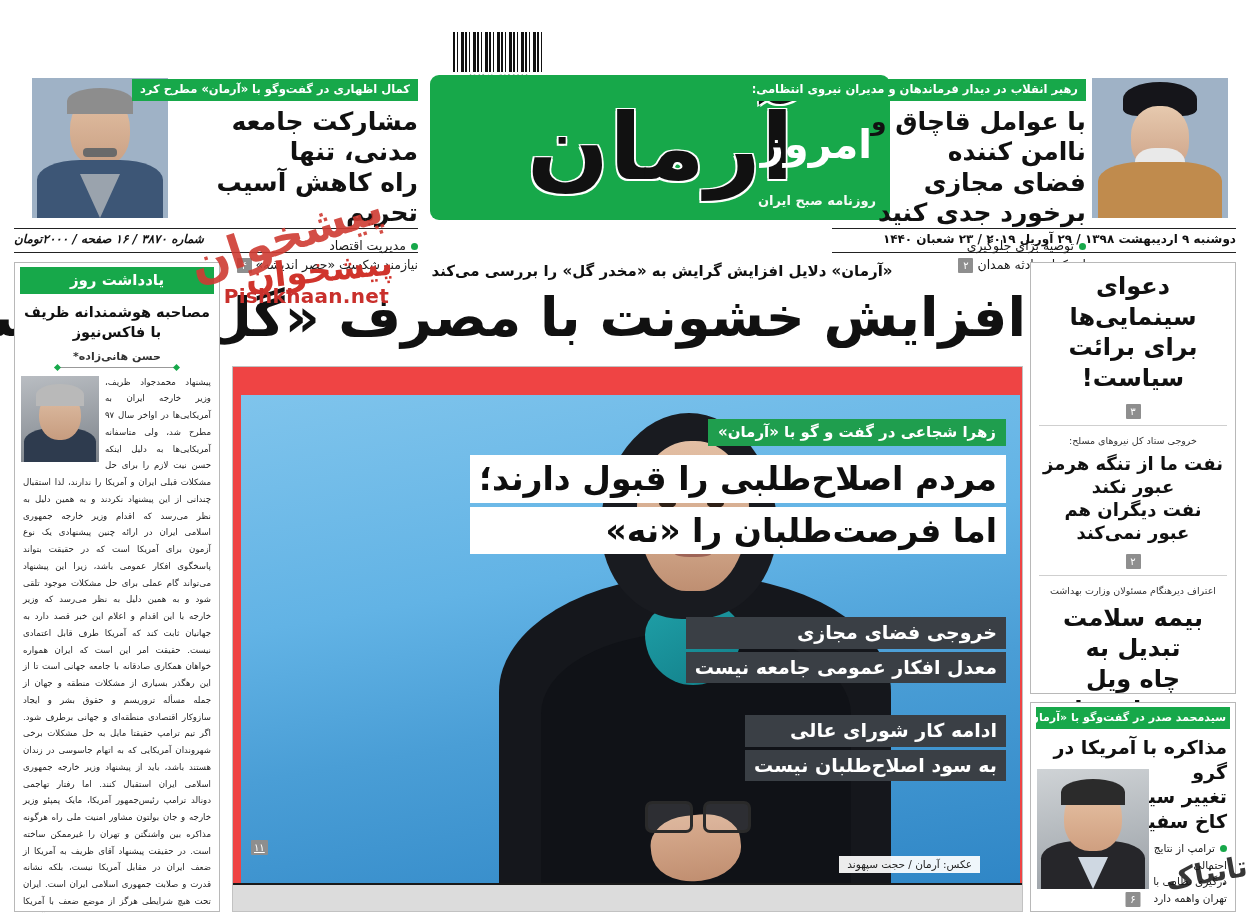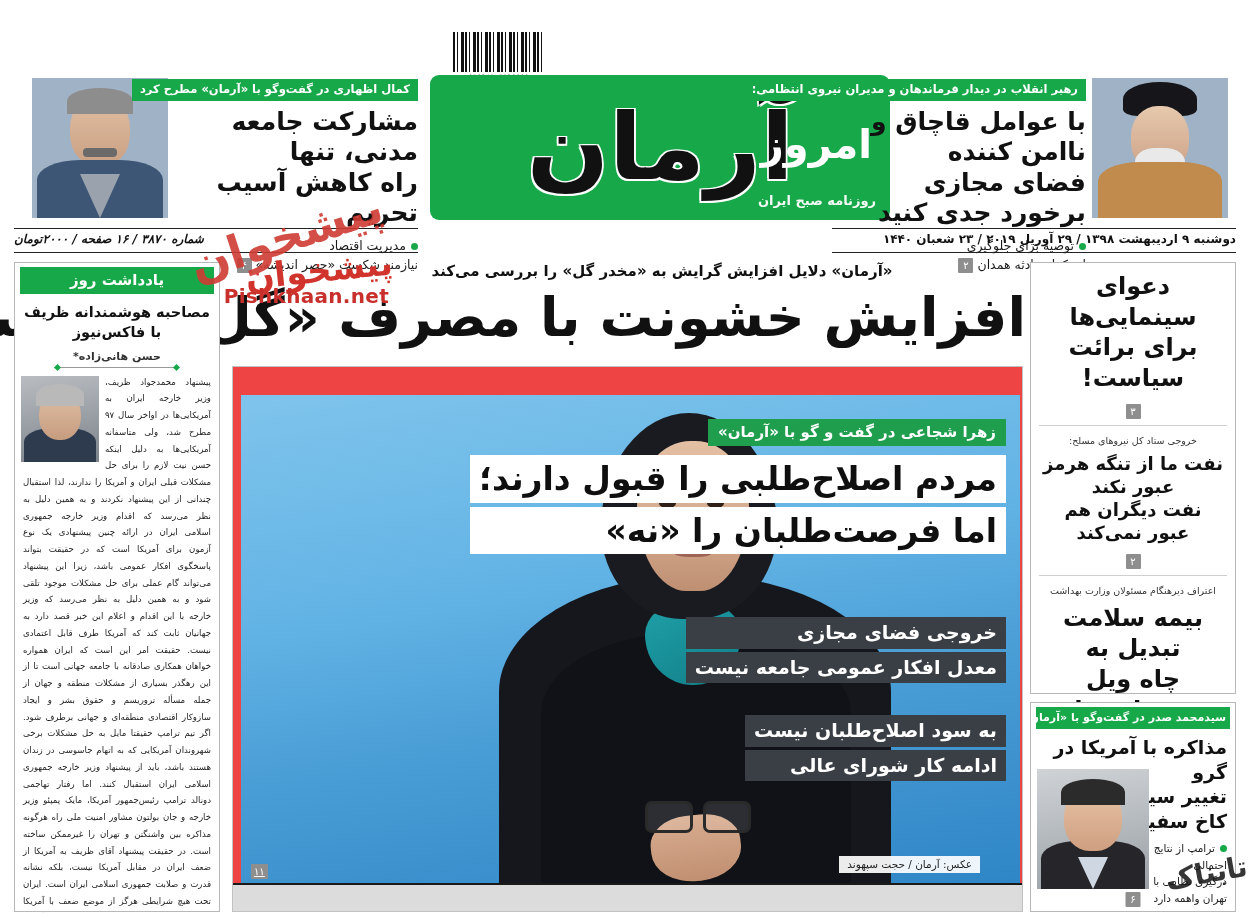--- a/index.html
+++ b/index.html
@@ -181,21 +181,21 @@
     padding:2px 9px; margin-bottom:4px; white-space:nowrap;
   }
   .ov-sec{ position:absolute; right:14px; text-align:right; }
   .ov-sec.one{ top:222px; } .ov-sec.two{ top:320px; }
   .ov-sec span{
     display:block; background:#3a3f45; color:#fff;
     font-size:19px; font-weight:bold; line-height:1.45;
     padding:2px 9px; margin-bottom:3px; white-space:nowrap;
   }
   .photo-badge{
-    position:absolute; left:10px; bottom:6px;text-decoration:underline;
+    position:absolute; left:10px; bottom:30px;text-decoration:underline;
   }
   .photo-credit{
     position:absolute; right:40px; bottom:12px;
     background:rgba(255,255,255,.92); color:#222;
     font-size:10.5px; padding:2px 8px 3px; white-space:nowrap;
   }
   .photo-strip{
     position:absolute; left:0; bottom:0; width:100%; height:26px;
     background:#dcdcdc;
   }
@@ -429,22 +429,22 @@
         <span>مردم اصلاح‌طلبی را قبول دارند؛</span>
         <span>اما فرصت‌طلبان را «نه»</span>
       </div>
 
       <div class="ov-sec one">
         <span>خروجی فضای مجازی</span>
         <span>معدل افکار عمومی جامعه نیست</span>
       </div>
 
       <div class="ov-sec two">
+        <span>ادامه کار شورای عالی</span>
         <span>به سود اصلاح‌طلبان نیست</span>
-        <span>ادامه کار شورای عالی</span>
       </div>
 
       <span class="pagebadge photo-badge">۱۱</span>
       <div class="photo-credit">عکس: آرمان / حجت سپهوند</div>
     </div>
     <div class="photo-strip-line"></div>
     <div class="photo-strip"></div>
   </div>
 
   <div class="col col-left">

